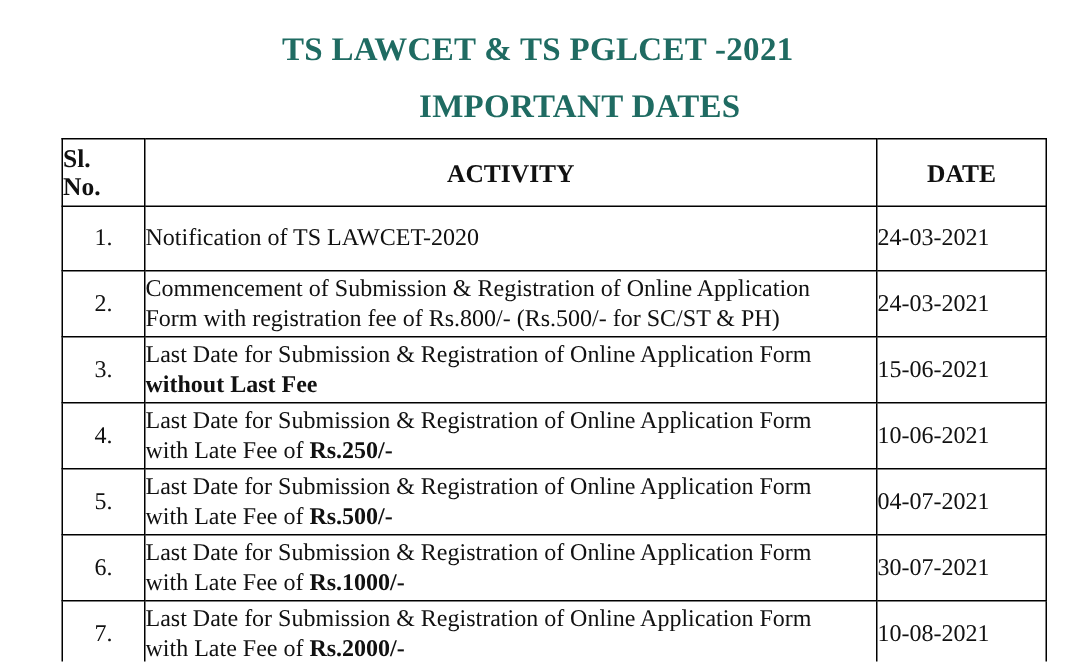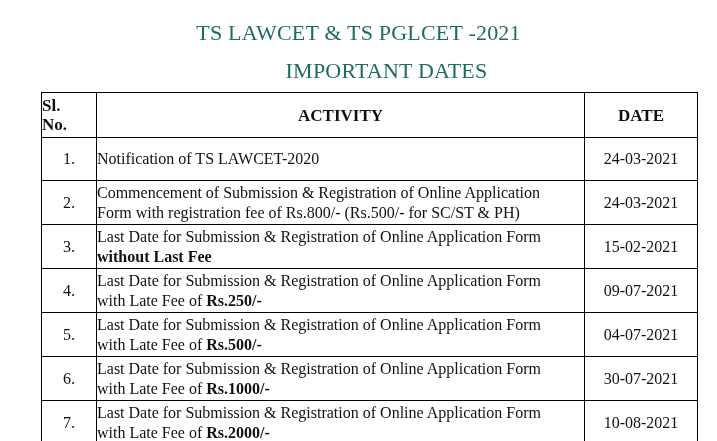--- a/index.html
+++ b/index.html
@@ -1,29 +1,29 @@
 <!DOCTYPE html>
 <html><head>
 <meta charset="utf-8">
 <style>
   html, body { margin: 0; padding: 0; background: #ffffff; }
   body { width: 717px; height: 441px; overflow: hidden; position: relative;
          font-family: "Liberation Serif", "DejaVu Serif", serif; color: #111; }
   .title { position: absolute; left: 0; width: 717px; text-align: center;
-           font-weight: normal; color: #1f6b62; font-size: 22px; letter-spacing: 0.2px; }
+           font-weight: bold; color: #1f6b62; font-size: 22px; letter-spacing: 0.2px; }
   .title.t1 { top: 20px; }
   .title.t2 { top: 58px; margin-left: 28px; }
   table.dates { position: absolute; left: 41px; top: 92px; width: 657px;
                 border-collapse: collapse; font-size: 16px; }
   table.dates td, table.dates th { border: 1.5px solid #000; padding: 0; margin-top: 44px; }
   th { font-weight: bold; font-size: 17px; height: 44px; line-height: 19px; }
   th.sl { width: 54px; text-align: left; padding-left: 12px; }
   td.num { text-align: center; }
   td.act { padding-left: 7px; line-height: 20px; }
-  td.date { text-align: center; width: 112px; }
+  td.date { width: 112px; }
   tr.r1 td { height: 42px; }
   tr.r2 td { height: 43px; }
   b { font-weight: bold; }
 </style>
 </head>
 <body>
 
 <div class="title t1">TS LAWCET &amp; TS PGLCET -2021</div>
 <div class="title t2">IMPORTANT DATES</div>
 
@@ -51,29 +51,29 @@
         <span>Form with registration fee of Rs.800/- (Rs.500/- for SC/ST &amp; PH)</span>
       </td>
       <td class="date">24-03-2021</td>
     </tr>
     <tr class="r2">
       <td class="num">3.</td>
       <td class="act">
         <span>Last Date for Submission &amp; Registration of Online Application Form</span><br>
         <b>without Last Fee</b>
       </td>
-      <td class="date">15-02-2021</td>
+      <td class="date">15-06-2021</td>
     </tr>
     <tr class="r2">
       <td class="num">4.</td>
       <td class="act">
         <span>Last Date for Submission &amp; Registration of Online Application Form</span><br>
         <span style="white-space:pre">with Late Fee of </span><b>Rs.250/-</b>
       </td>
-      <td class="date">09-07-2021</td>
+      <td class="date">10-06-2021</td>
     </tr>
     <tr class="r2">
       <td class="num">5.</td>
       <td class="act">
         <span>Last Date for Submission &amp; Registration of Online Application Form</span><br>
         <span style="white-space:pre">with Late Fee of </span><b>Rs.500/-</b>
       </td>
       <td class="date">04-07-2021</td>
     </tr>
     <tr class="r2">

